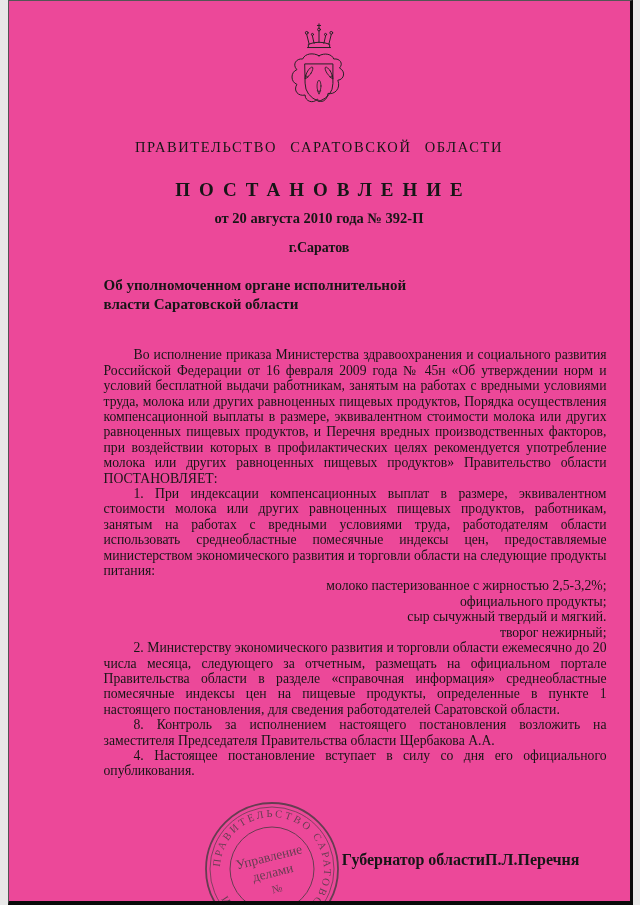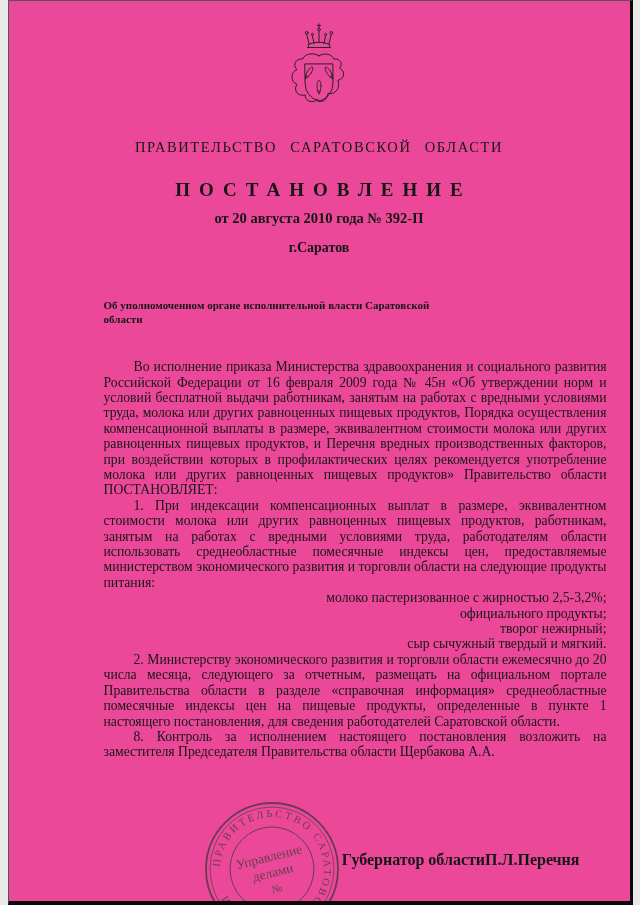--- a/index.html
+++ b/index.html
@@ -46,23 +46,23 @@
     font-size: 14.5px;
     font-weight: bold;
   }
   .doc-place {
     margin-top: 13px;
     text-align: center;
     font-size: 14px;
     font-weight: bold;
   }
   .subject {
-    margin: 42px 0 0 95px;
+    margin: 20px 0 0 95px;
     width: 335px;
-    font-size: 11px;
+    font-size: 15px;
     font-weight: bold;
     line-height: 1.28;
   }
   .body-text {
     margin: 33px 23px 0 95px;
     font-size: 13.7px;
     line-height: 15.4px;
     text-align: justify;
   }
   .body-text p {
@@ -141,24 +141,25 @@
   <div class="doc-date">от 20 августа 2010 года № 392-П</div>
   <div class="doc-place">г.Саратов</div>
 
   <div class="subject">Об уполномоченном органе исполнительной власти Саратовской области</div>
 
   <div class="body-text">
     <p>Во исполнение приказа Министерства здравоохранения и социального развития Российской Федерации от 16 февраля 2009 года № 45н «Об утверждении норм и условий бесплатной выдачи работникам, занятым на работах с вредными условиями труда, молока или других равноценных пищевых продуктов, Порядка осуществления компенсационной выплаты в размере, эквивалентном стоимости молока или других равноценных пищевых продуктов, и Перечня вредных производственных факторов, при воздействии которых в профилактических целях рекомендуется употребление молока или других равноценных пищевых продуктов» Правительство области ПОСТАНОВЛЯЕТ:</p>
     <p>1. При индексации компенсационных выплат в размере, эквивалентном стоимости молока или других равноценных пищевых продуктов, работникам, занятым на работах с вредными условиями труда, работодателям области использовать среднеобластные помесячные индексы цен, предоставляемые министерством экономического развития и торговли области на следующие продукты питания:</p>
     <p class="product-line">молоко пастеризованное с жирностью 2,5-3,2%;</p>
     <p class="product-line">официального продукты;</p>
+    <p class="product-line">сыр сычужный твердый и мягкий.</p>
     <p class="product-line">творог нежирный;</p>
-    <p class="product-line">сыр сычужный твердый и мягкий.</p>
     <p>2. Министерству экономического развития и торговли области ежемесячно до 20 числа месяца, следующего за отчетным, размещать на официальном портале Правительства области в разделе «справочная информация» среднеобластные помесячные индексы цен на пищевые продукты, определенные в пункте 1 настоящего постановления, для сведения работодателей Саратовской области.</p>
     <p>8. Контроль за исполнением настоящего постановления возложить на заместителя Председателя Правительства области Щербакова А.А.</p>
+    <p>4. Настоящее постановление вступает в силу со дня его официального опубликования.</p>
   </div>
 
   <div class="signature-row">
     <span>Губернатор области</span>
     <span>П.Л.Перечня</span>
   </div>
 
   <svg class="stamp" width="150" height="150" viewBox="0 0 150 150">
     <g opacity="0.75">
       <circle cx="75" cy="75" r="66" fill="none" stroke="#3a3a3a" stroke-width="1.8"></circle>

